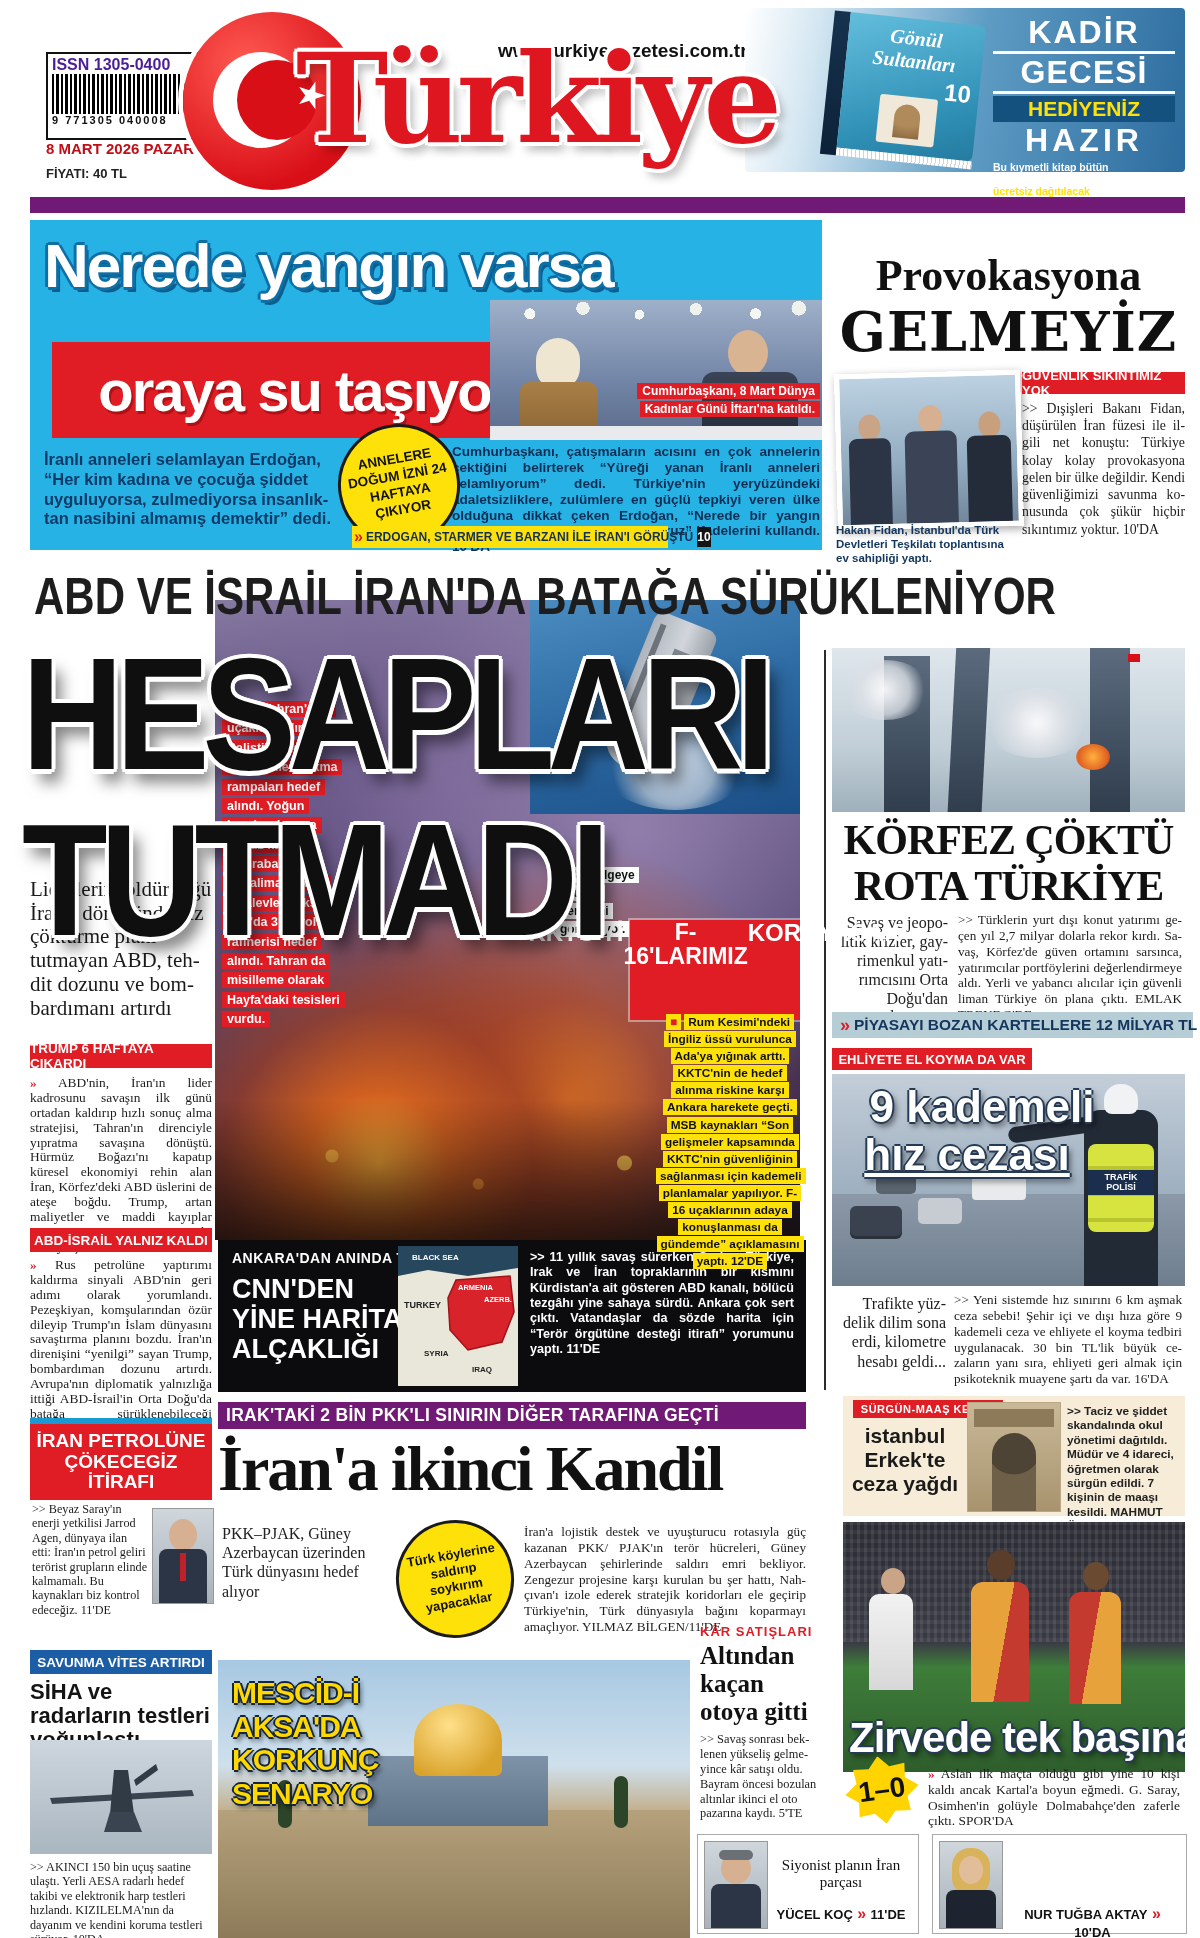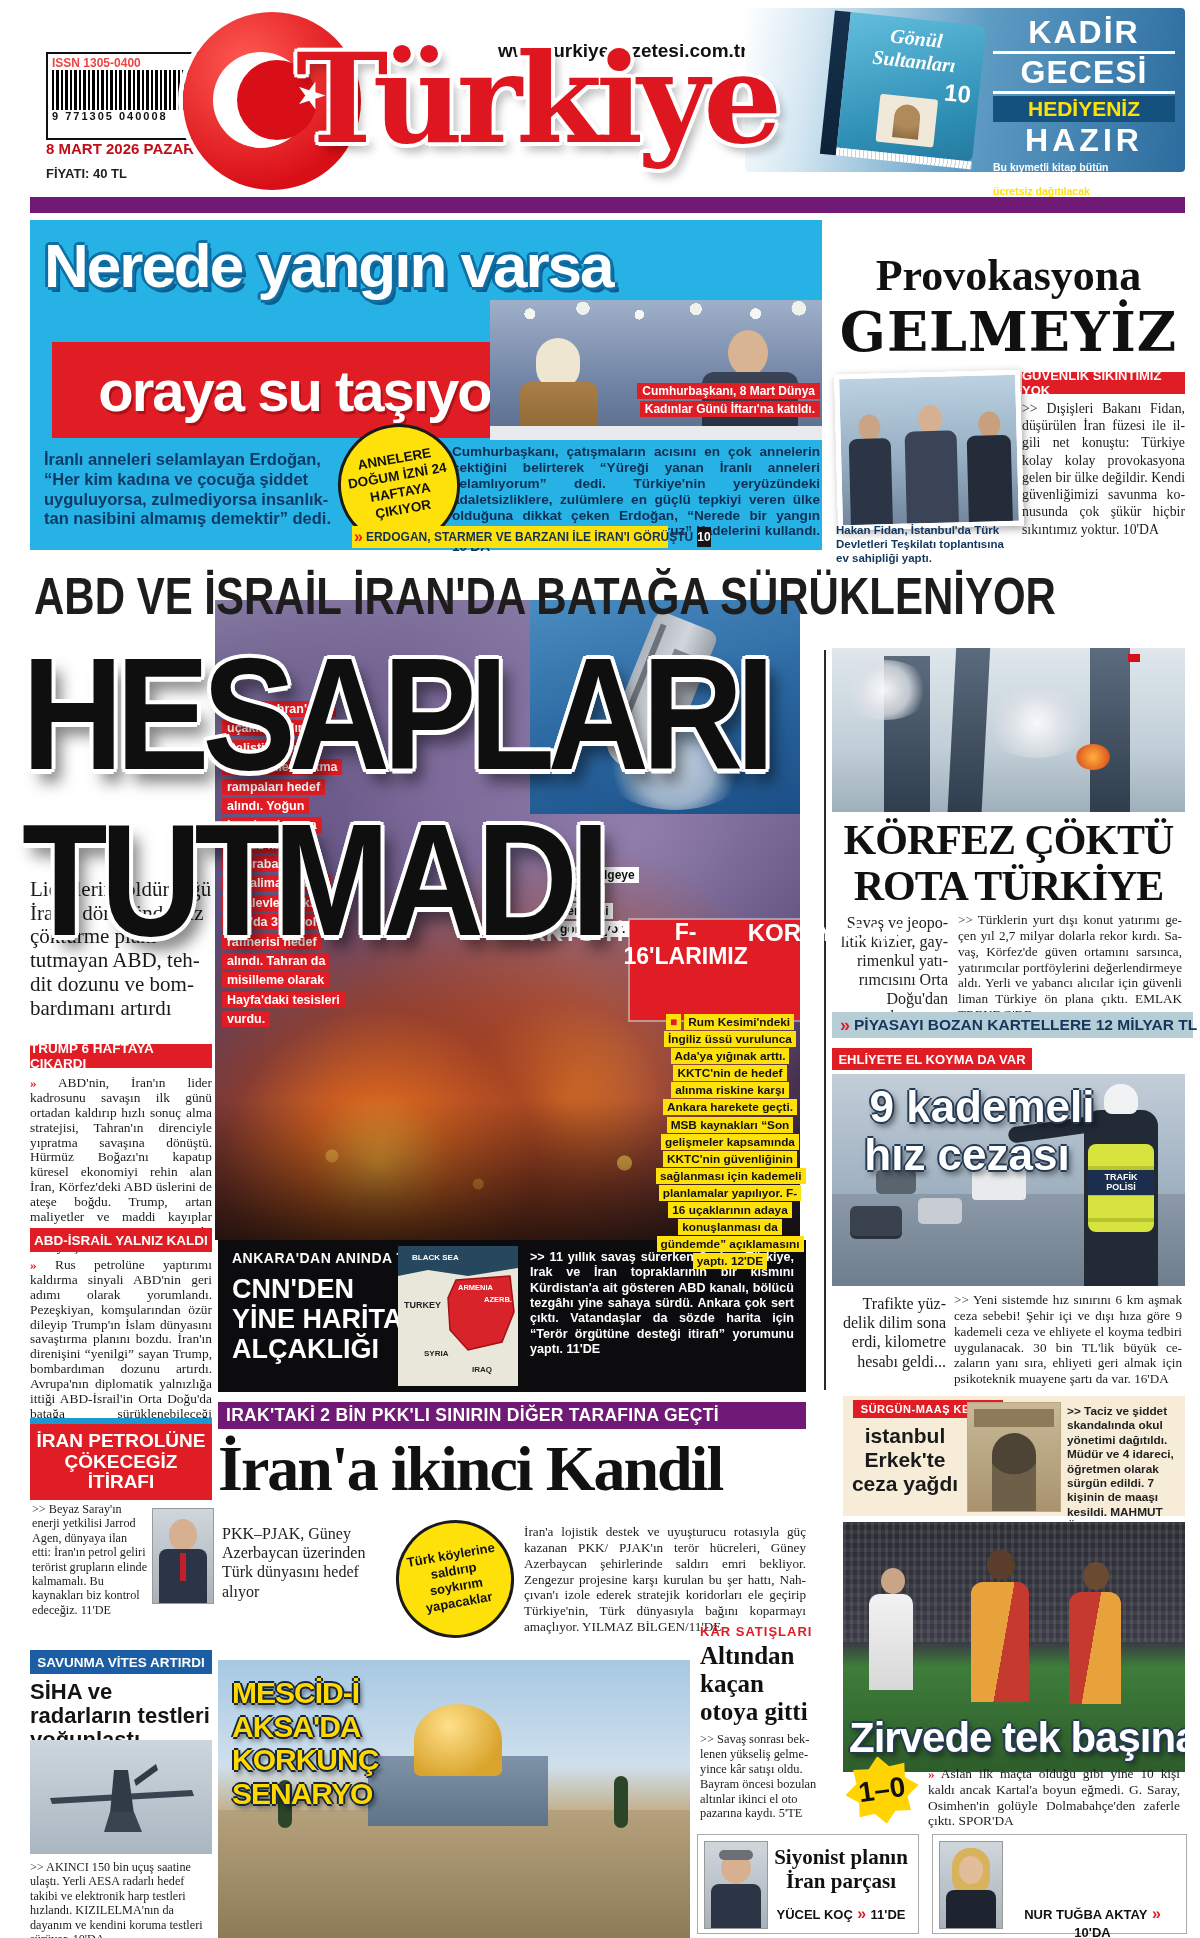--- a/index.html
+++ b/index.html
@@ -89,21 +89,21 @@
 </style>
 </head>
 <body>
 
 <div class="page">
 
   <div class="abs" style="left:0;top:0;width:1200px;height:215px;">
     <div class="abs blackbar" style="left:30px;top:197px;width:1155px;height:16px;"></div>
 
     <div class="abs" style="left:46px;top:52px;width:148px;height:80px;border:2px solid #111;padding:2px 4px;background:#fff;">
-      <div class="sans" style="font-size:12px;font-weight:700;color:#ef4444;">ISSN 1305-0400</div>
+      <div class="sans" style="font-size:16px;font-weight:700;color:#4c1d95;">ISSN 1305-0400</div>
       <div class="barcode-stripes"></div>
       <div class="sans" style="font-size:11px;font-weight:700;color:#111;letter-spacing:2px;">9 771305 040008</div>
     </div>
     <div class="abs sans" style="left:46px;top:140px;font-size:15px;font-weight:800;color:#c00d16;">8 MART 2026 PAZAR</div>
     <div class="abs sans" style="left:46px;top:166px;font-size:13px;font-weight:800;color:#222;">FİYATI: 40 TL</div>
 
     <div class="abs logo-circle" style="left:183px;top:12px;z-index:3;">
       <div class="abs crescent-a" style="left:30px;top:40px;"></div>
       <div class="abs crescent-b" style="left:54px;top:48px;"></div>
       <div class="abs" style="left:112px;top:62px;color:#fff;font-size:36px;transform:rotate(18deg);">★</div>
@@ -259,21 +259,21 @@
     <div class="abs" style="left:44px;top:96px;width:40px;height:24px;background:#5a646f;border-radius:5px;"></div>
     <div class="abs" style="left:140px;top:92px;width:54px;height:34px;background:#e8eaec;border-radius:4px;"></div>
     <div class="abs" style="left:252px;top:36px;width:74px;height:176px;background:#222a36;border-radius:16px 16px 0 0;"></div>
     <div class="abs" style="left:256px;top:70px;width:66px;height:88px;background:repeating-linear-gradient(180deg,#d7e33f 0 22px,#b9c52e 22px 26px);border-radius:8px;">
       <div class="ctr" style="margin-top:26px;background:#1b2e4e;color:#fff;font-size:9px;font-weight:800;padding:2px 1px;line-height:1.15;">TRAFİK POLİSİ</div>
     </div>
     <div class="abs fig-head" style="left:272px;top:10px;width:34px;height:30px;background:#f0f2f4;border-radius:16px 16px 8px 8px;"></div>
     <div class="abs" style="left:176px;top:48px;width:84px;height:16px;background:#222a36;border-radius:8px;transform:rotate(-8deg);"></div>
   </div>
   <div class="abs outline-white sans ctr" style="left:832px;top:1082px;width:300px;font-size:44px;z-index:3;">9 kademeli</div>
-  <div class="abs outline-white sans ctr" style="left:832px;top:1130px;width:270px;font-size:44px;z-index:3;">hız cezası</div>
+  <div class="abs outline-white sans ctr" style="left:832px;top:1130px;width:270px;font-size:44px;z-index:3;text-decoration:underline;">hız cezası</div>
   <div class="abs bodytxt" style="left:836px;top:1294px;width:110px;font-size:16px;line-height:1.2;text-align:right;">Trafikte yüz­delik dilim sona erdi, ki­lometre he­sabı geldi...</div>
   <div class="abs bodytxt jt" style="left:954px;top:1292px;width:228px;font-size:13.2px;line-height:1.2;">&gt;&gt; Yeni sistemde hız sınırını 6 km aşmak ceza sebebi! Şehir içi ve dışı hıza göre 9 kademeli ceza ve ehliyete el koyma ted­biri uygulanacak. 30 bin TL'lik büyük ce­zaların yanı sıra, ehliyeti geri almak için psikoteknik muayene şartı da var. 16'DA</div>
 
   <div class="abs cnn-panel" style="left:218px;top:1240px;width:588px;height:152px;">
     <div class="abs sans w" style="left:14px;top:10px;font-size:14px;font-weight:900;letter-spacing:.5px;">ANKARA'DAN ANINDA TEPKİ</div>
     <div class="abs sans w" style="left:14px;top:34px;font-size:27px;font-weight:900;">CNN'DEN</div>
     <div class="abs sans w" style="left:14px;top:64px;font-size:27px;font-weight:900;">YİNE HARİTA</div>
     <div class="abs sans w" style="left:14px;top:94px;font-size:27px;font-weight:900;">ALÇAKLIĞI</div>
     <svg class="abs" style="left:180px;top:6px;" width="120" height="140" viewBox="0 0 120 140">
       <rect x="0" y="0" width="120" height="140" fill="#e9e7da"></rect>
@@ -370,21 +370,21 @@
     <span style="color:#e01c24;font-weight:900;">»</span>
     <span>Aslan ilk maçta olduğu gibi yine 10 kişi kaldı ancak Kartal'a boyun eğ­medi. G. Saray, Osimhen'in golüyle Dolmabahçe'den zaferle çıktı. SPOR'DA</span>
   </div>
 
   <div class="abs col-box" style="left:697px;top:1834px;width:220px;height:98px;">
     <div class="abs portrait" style="left:6px;top:6px;width:62px;height:86px;">
       <div class="abs fig-head" style="left:16px;top:10px;width:30px;height:32px;background:#d6b090;"></div>
       <div class="abs" style="left:14px;top:8px;width:34px;height:10px;background:#6b6f76;border-radius:5px;"></div>
       <div class="abs" style="left:6px;top:42px;width:50px;height:44px;background:#2c3545;border-radius:8px 8px 0 0;"></div>
     </div>
-    <div class="abs serifhead ctr" style="left:72px;top:10px;width:142px;font-size:21px;font-weight:700;line-height:1.15;">Siyonist planın İran parçası</div>
+    <div class="abs serifhead ctr" style="left:72px;top:22px;width:142px;font-size:15px;font-weight:400;line-height:1.15;">Siyonist planın İran parçası</div>
     <div class="abs sans" style="left:72px;top:70px;width:142px;text-align:center;">
       <span style="font-size:13px;font-weight:900;color:#111;">YÜCEL KOÇ</span>
       <span style="color:#e01c24;font-weight:900;">»</span>
       <span style="font-size:13px;font-weight:900;color:#111;">11'DE</span>
     </div>
   </div>
   <div class="abs col-box" style="left:932px;top:1834px;width:253px;height:98px;">
     <div class="abs portrait" style="left:6px;top:6px;width:62px;height:86px;">
       <div class="abs" style="left:12px;top:6px;width:38px;height:48px;background:#d9b25c;border-radius:18px;"></div>
       <div class="abs fig-head" style="left:19px;top:14px;width:24px;height:28px;background:#e2bd9a;"></div>

